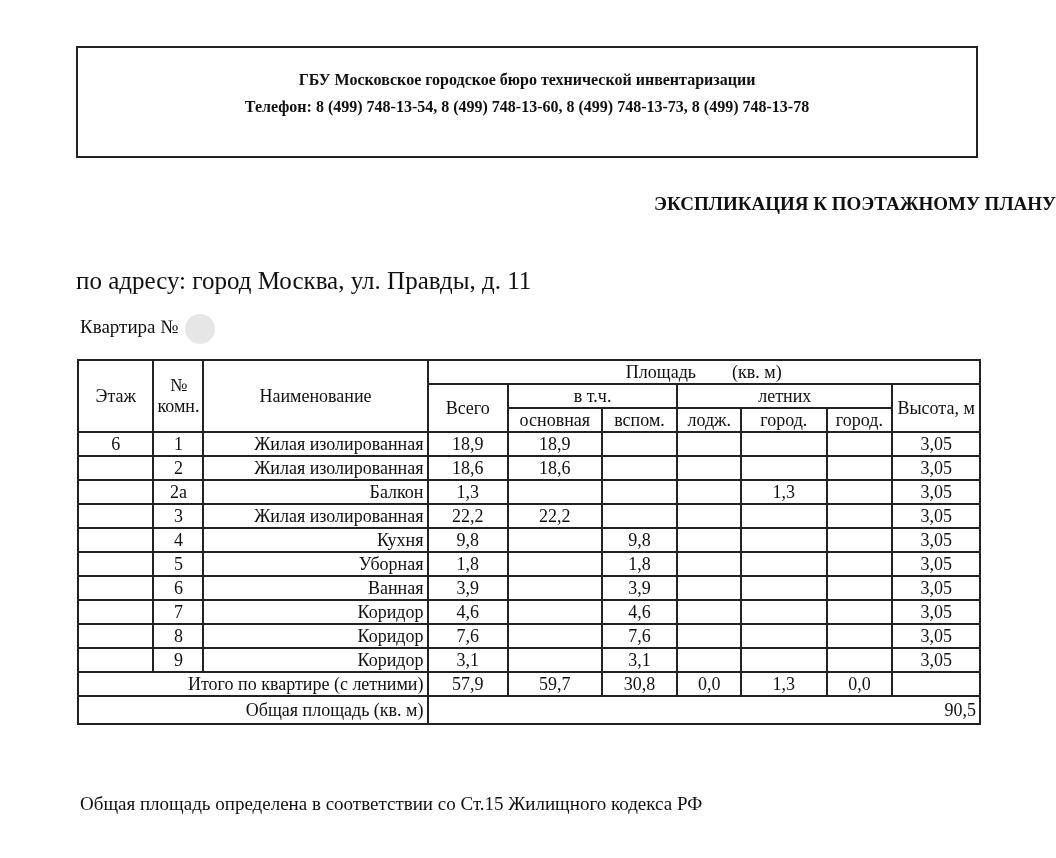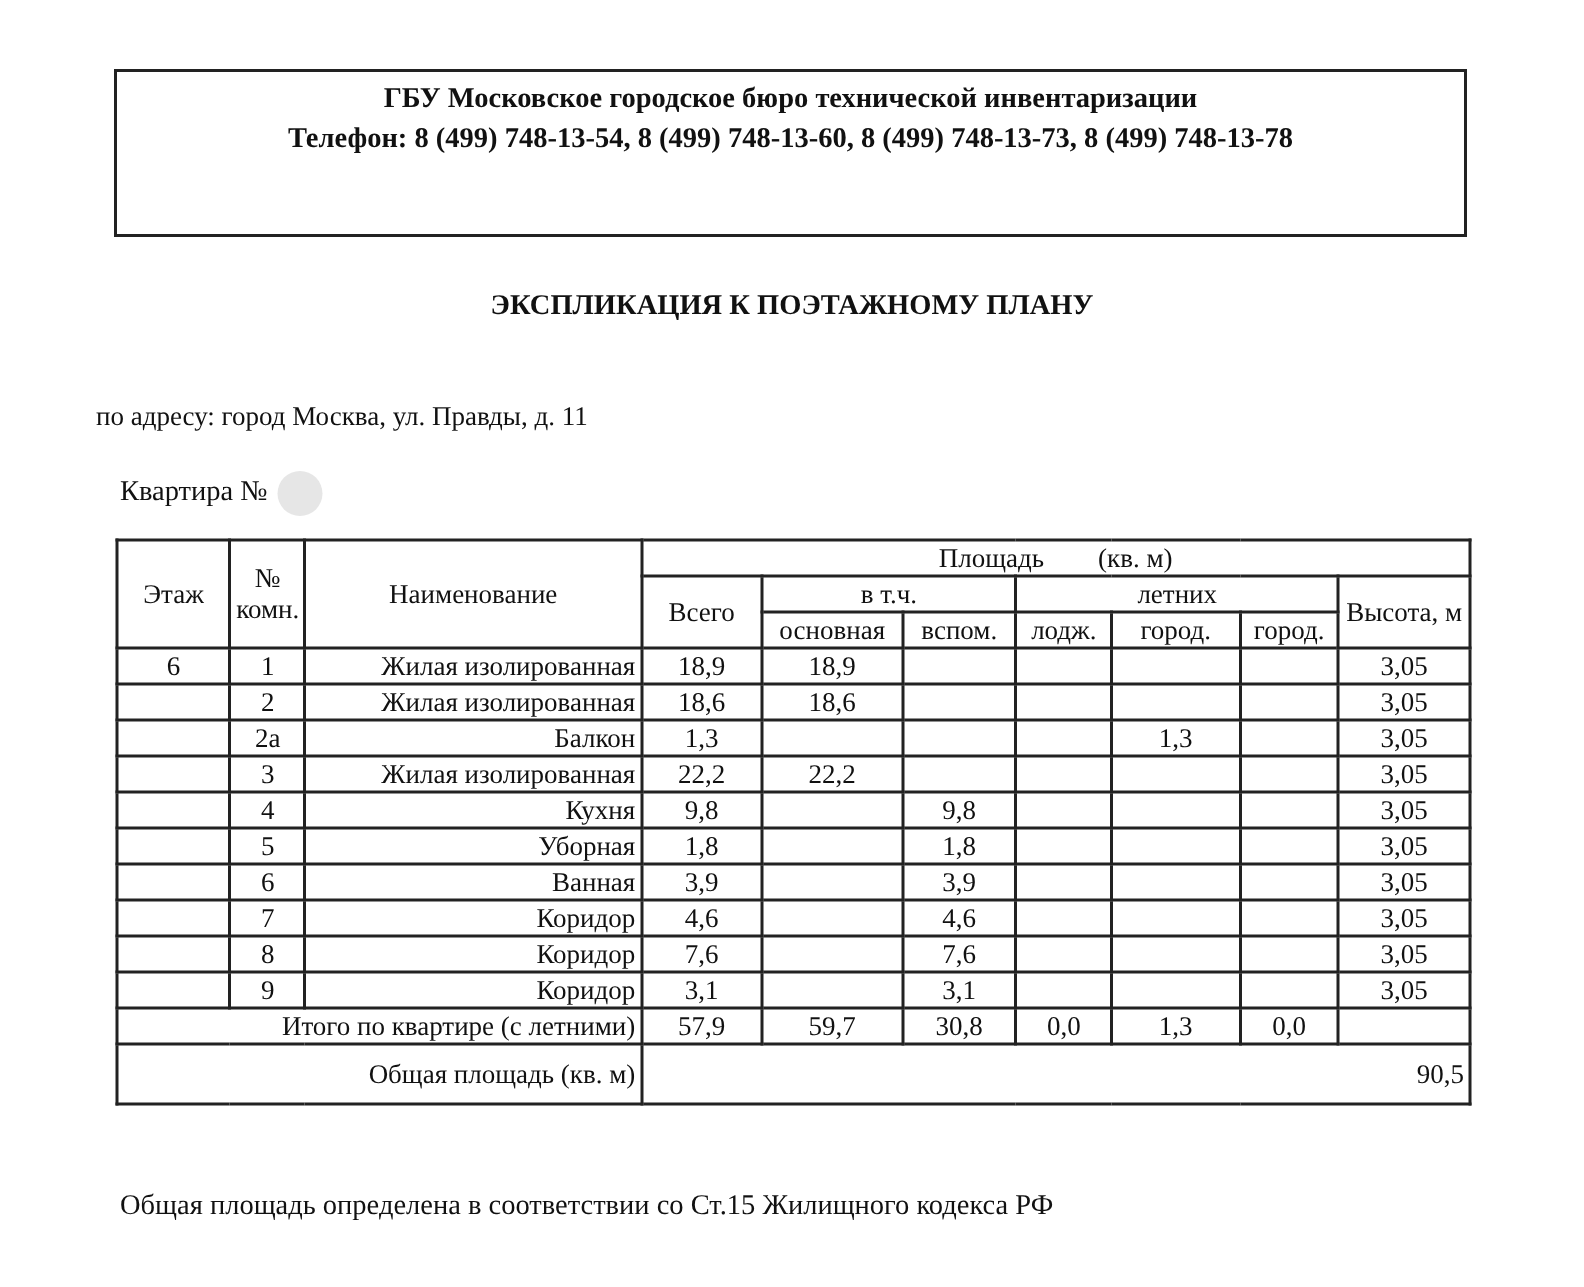--- a/index.html
+++ b/index.html
@@ -3,28 +3,28 @@
 <meta charset="utf-8">
 <style>
   html, body { margin: 0; padding: 0; background: #ffffff; }
   body {
     width: 1056px; height: 858px; position: relative; overflow: hidden;
     font-family: "Liberation Serif", serif; color: #111;
   }
   .header-box {
     position: absolute; left: 76px; top: 46px; width: 902px; height: 112px;
     border: 2px solid #222; box-sizing: border-box;
-    text-align: center; font-weight: bold; font-size: 19px;
-    padding-top: 4px; line-height: 27px;
+    text-align: center; font-weight: bold; font-size: 16px;
+    padding-top: 18px; line-height: 27px;
   }
   .title {
     position: absolute; left: 0; width: 1056px; top: 193px;
-    text-align: center; font-weight: bold; font-size: 19px;
-  }
-  .address { position: absolute; left: 64px; top: 267px; font-size: 18px; }
+    text-align: right; font-weight: bold; font-size: 19px;
+  }
+  .address { position: absolute; left: 76px; top: 267px; font-size: 25px; }
   .apt { position: absolute; left: 80px; top: 314px; font-size: 19px; text-align: right; }
   .apt-redact {
     display: inline-block; width: 30px; height: 30px; border-radius: 50%;
     background: #e6e6e6; vertical-align: middle; margin-left: 2px;
   }
   table.expl {
     position: absolute; left: 77px; top: 359px; width: 904px;
     border-collapse: collapse; font-size: 18px;
   }
   table.expl td, table.expl th {
@@ -210,20 +210,20 @@
     <tr>
       <td colspan="3" class="l">Итого по квартире (с летними)</td>
       <td class="c">57,9</td>
       <td class="c">59,7</td>
       <td class="c">30,8</td>
       <td class="c">0,0</td>
       <td class="c">1,3</td>
       <td class="c">0,0</td>
       <td class="c"></td>
     </tr>
-    <tr style="height:40px">
+    <tr style="height:28px">
       <td colspan="3" class="l">Общая площадь (кв. м)</td>
       <td colspan="7" class="l">90,5</td>
     </tr>
   </tbody>
 </table>
 
 <div class="footer">Общая площадь определена в соответствии со Ст.15 Жилищного кодекса РФ</div>
 
 </body></html>

